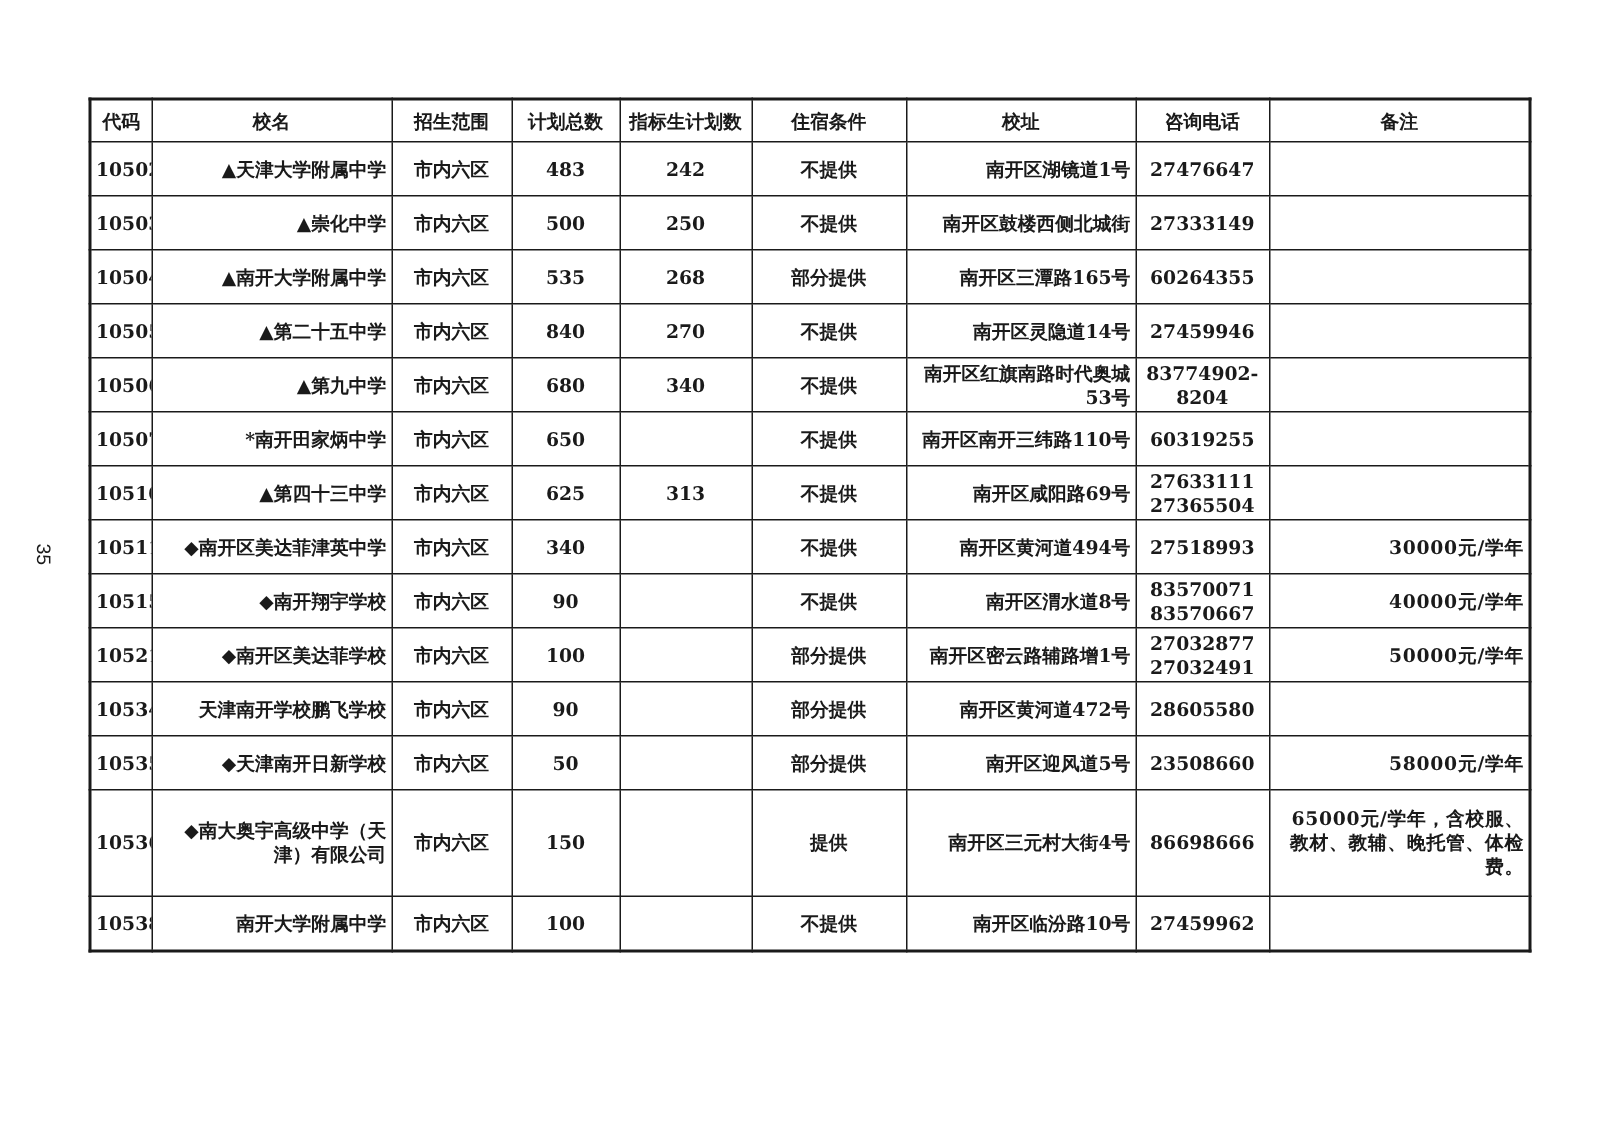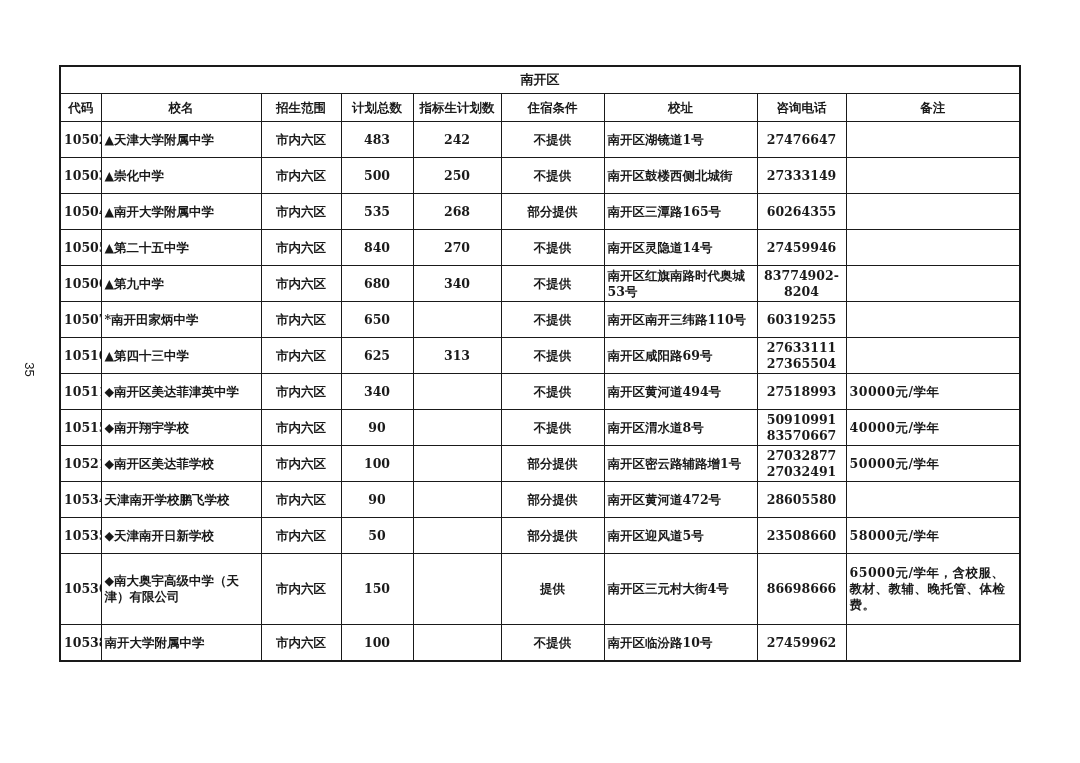--- a/index.html
+++ b/index.html
@@ -7,21 +7,21 @@
          font-family: "DejaVu Serif", "Liberation Serif", serif; color: #1a1a1a; }
   .page-num { position: absolute; left: 22px; top: 362px; font-size: 13px;
               transform: rotate(90deg); transform-origin: center; font-family: "Liberation Sans", sans-serif; }
   table.plan { position: absolute; left: 59px; top: 65px; border-collapse: collapse;
                table-layout: fixed; width: 960px; border: 2px solid #1a1a1a; }
   table.plan td, table.plan th { border: 1.5px solid #1a1a1a; padding: 0 3px; font-size: 12.5px;
                font-weight: bold; line-height: 16px; overflow: hidden; }
   table.plan th { height: 27px; text-align: center; }
   tr.title td { height: 26px; text-align: center; font-size: 13px; }
   td.c { text-align: center; }
-  td.l { text-align: left; }
+  td.l { text-align: right; }
   td.code { text-align: center; padding: 0 1px; }
   tr.r td { height: 35px; }
   tr.r.tall td { height: 70px; }
   .two { display: block; }
   .note { letter-spacing: 0.5px; margin-left: 44px; }
 </style>
 </head>
 <body>
 
 <div class="page-num">35</div>
@@ -32,23 +32,20 @@
       <col style="width:160px">
       <col style="width:80px">
       <col style="width:72px">
     <col style="width:88px">
       <col style="width:103px">
       <col style="width:153px">
       <col style="width:89px">
       <col style="width:174px">
   </colgroup>
   <tbody id="tbody">
-    <tr class="title">
-      <td colspan="9">南开区</td>
-    </tr>
     <tr>
       <th>代码</th>
       <th>校名</th>
       <th>招生范围</th>
       <th>计划总数</th>
       <th>指标生计划数</th>
       <th>住宿条件</th>
       <th>校址</th>
       <th>咨询电话</th>
       <th>备注</th>
@@ -161,21 +158,21 @@
       </tr>
       <tr class="r">
         <td class="code">10515</td>
         <td class="l">◆南开翔宇学校</td>
         <td class="c">市内六区</td>
         <td class="c">90</td>
         <td class="c"></td>
         <td class="c">不提供</td>
         <td class="l">南开区渭水道8号</td>
         <td class="c">
-          <span class="two">50910991</span>
+          <span class="two">83570071</span>
           <span class="two">83570667</span>
         </td>
         <td class="l note">40000元/学年</td>
       </tr>
       <tr class="r">
         <td class="code">10521</td>
         <td class="l">◆南开区美达菲学校</td>
         <td class="c">市内六区</td>
         <td class="c">100</td>
         <td class="c"></td>

